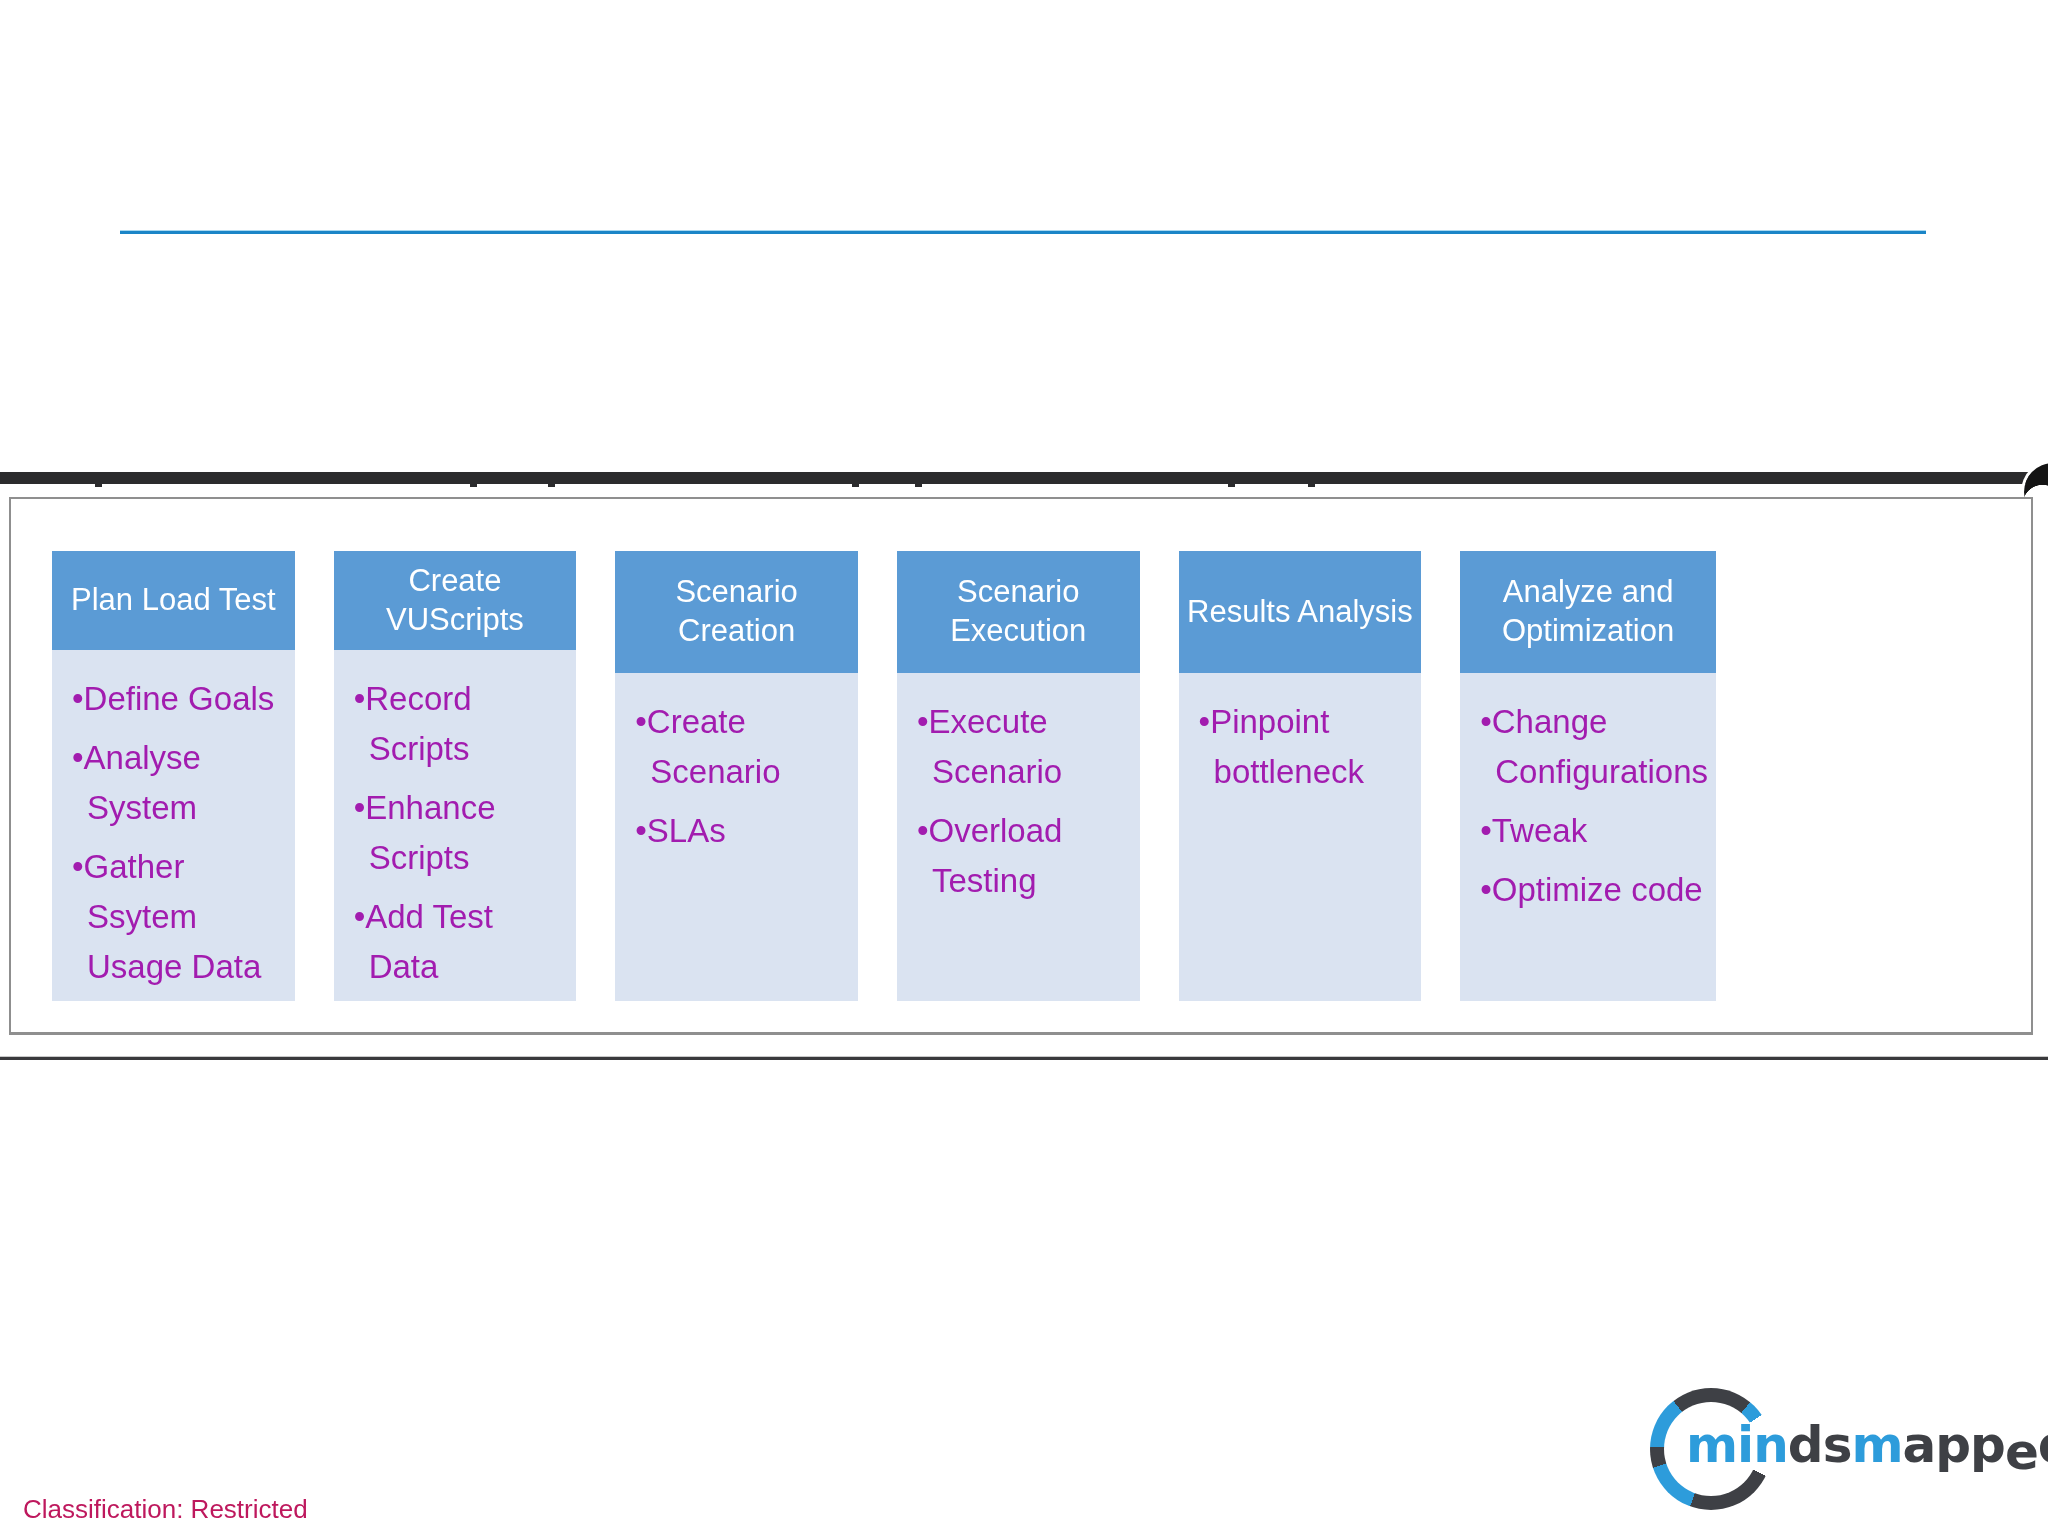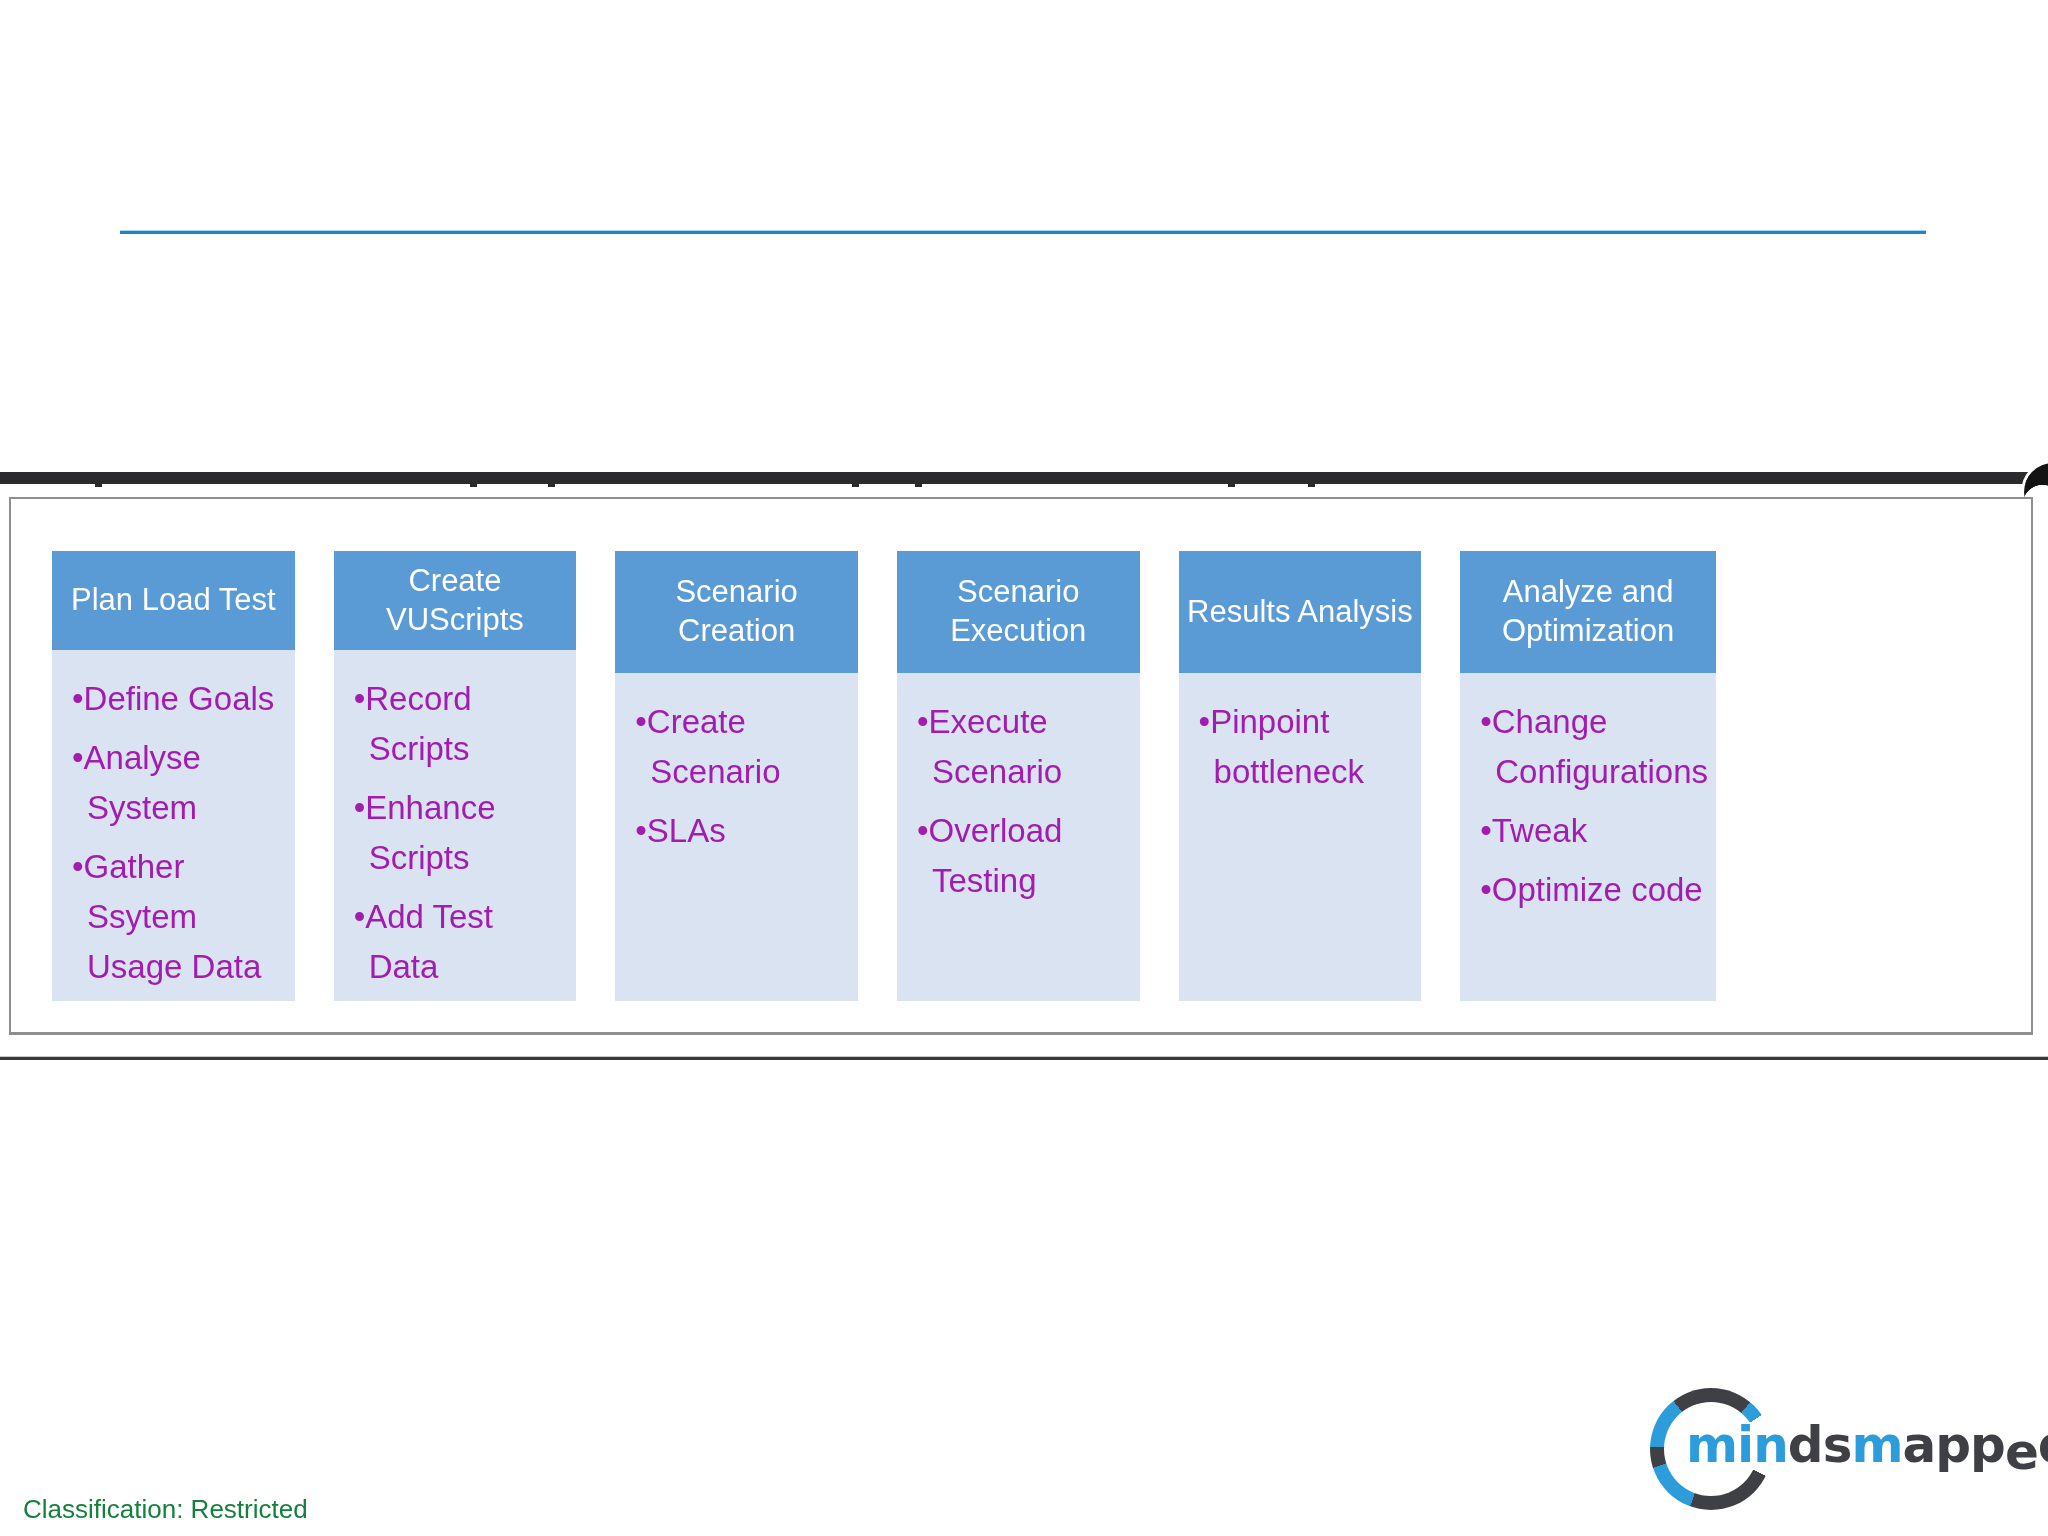--- a/index.html
+++ b/index.html
@@ -47,21 +47,21 @@
   .col-body{
     flex:1;background:#dae3f1;padding:24px 8px 0 20px;box-sizing:border-box;
     font-size:33px;line-height:50px;color:#a21caf;
   }
   .bullet{
     padding-left:15px;text-indent:-15px;white-space:pre-line;margin-bottom:9px;
   }
   .bullet::before{content:"\2022";}
   
   .footer-left{
-    position:absolute;left:23px;top:1494px;font-size:26px;color:#15803d;
+    position:absolute;left:23px;top:1494px;font-size:26px;color:#be185d;
   }
   .footer-center{
     position:absolute;left:930px;top:1536px;font-size:22px;color:#1173bd;
   }
   
   .logo{position:absolute;left:1650px;top:1388px;width:398px;height:126px;}
   .logo-ring{
     position:absolute;left:0;top:0;width:122px;height:122px;border-radius:50%;
     background:conic-gradient(from 0deg,
       #3e4045 0deg 40deg,

